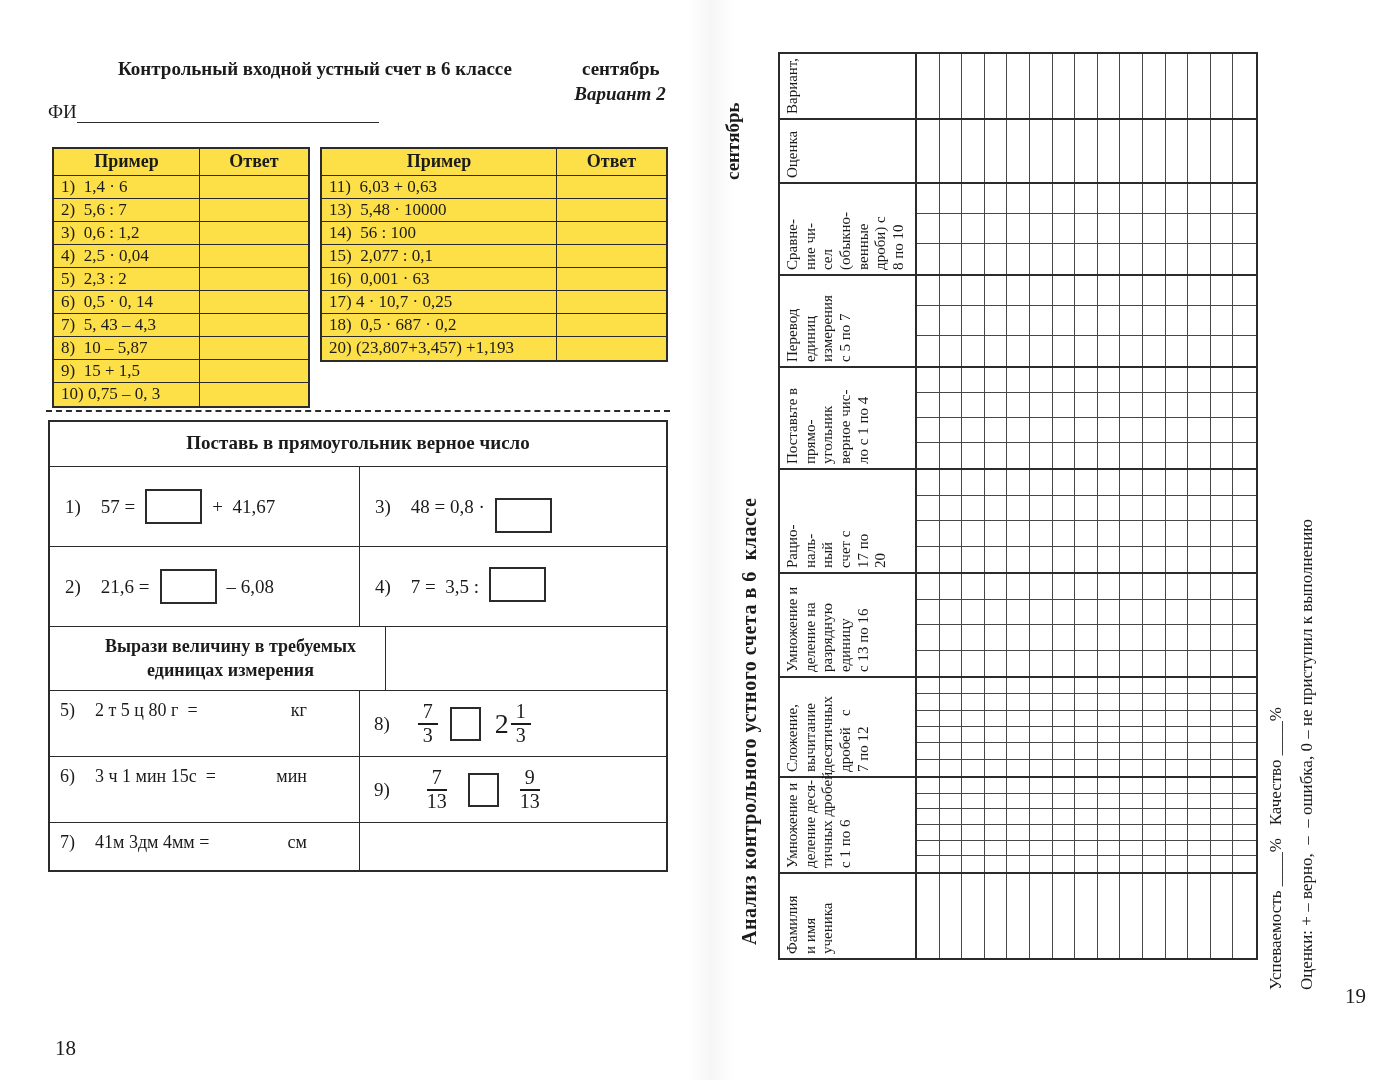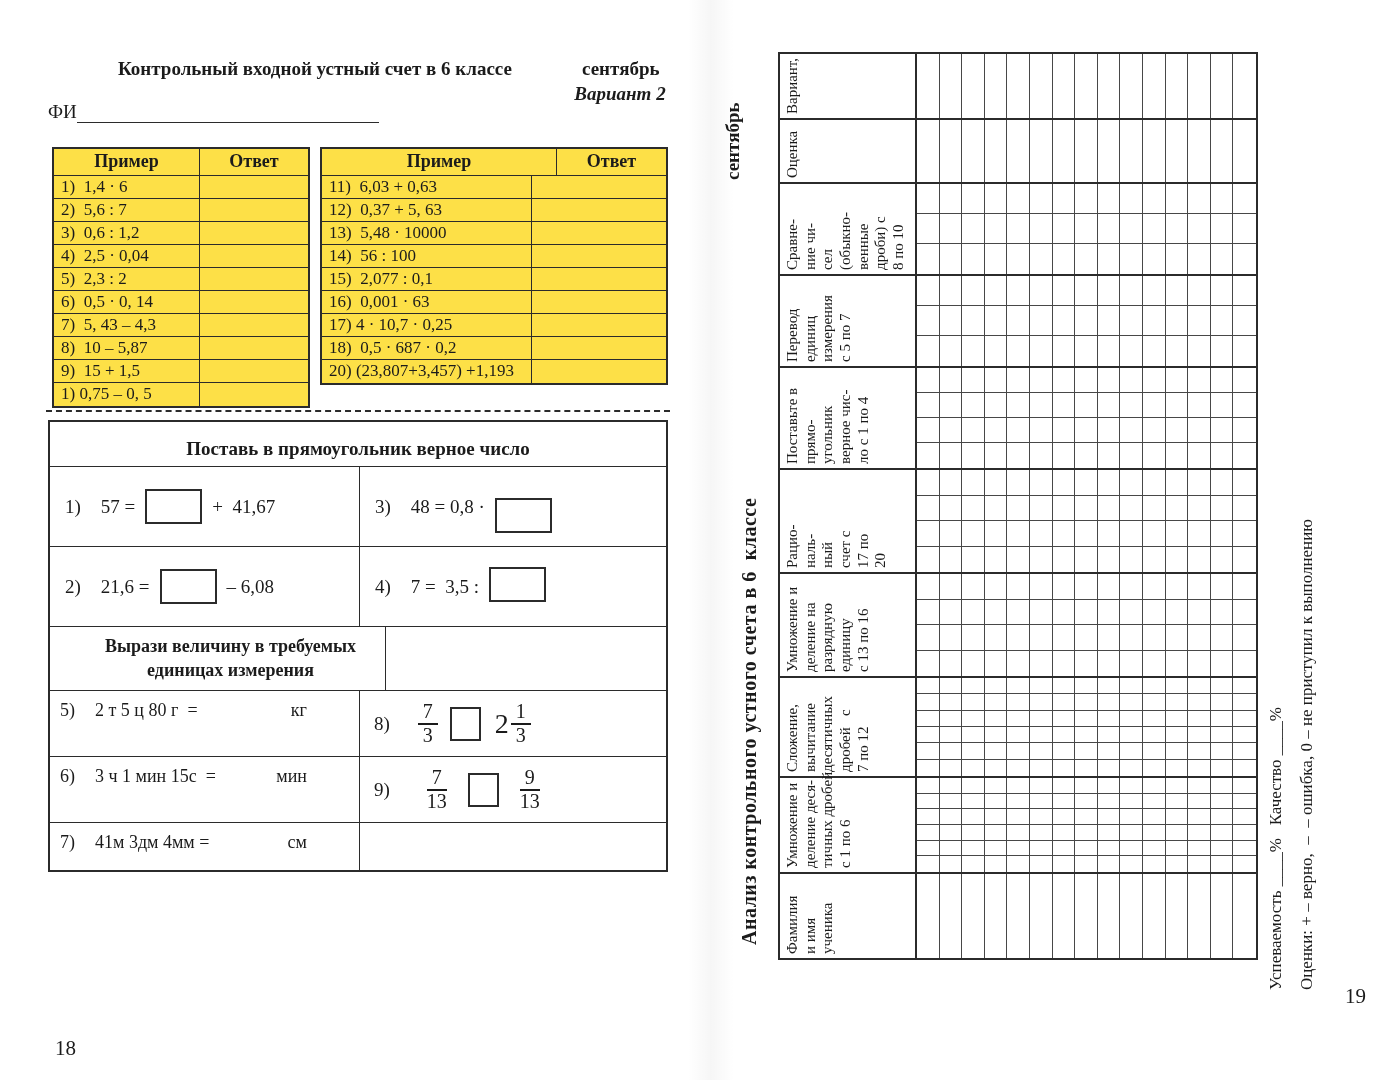--- a/index.html
+++ b/index.html
@@ -23,29 +23,29 @@
   .extable { border:2px solid #2b2b2b; background:#fde047; }
   .t1 { left:52px; top:147px; width:258px; }
   .t2 { left:320px; top:147px; width:348px; }
   .exhead { display:flex; height:27px; line-height:25px; font-weight:bold; font-size:18px; border-bottom:1.6px solid #2b2b2b; text-align:center; }
   .exh1 { border-right:1.6px solid #2b2b2b; }
   .t1 .exh1 { width:146px; } .t2 .exh1 { width:235px; }
   .exh2 { flex:1; }
   .exrow { display:flex; height:23px; line-height:22px; font-size:17px; border-bottom:1.5px solid #2b2b2b; }
   .exrow:last-child { border-bottom:none; }
   .exc1 { padding-left:7px; white-space:pre; border-right:1.6px solid #2b2b2b; }
-  .t1 .exc1 { width:146px; } .t2 .exc1 { width:210px; }
+  .t1 .exc1 { width:146px; } .t2 .exc1 { width:235px; }
   .exc2 { flex:1; }
 
   .dashes { left:46px; top:410px; width:624px; border-top:2.5px dashed #2b2b2b; height:0; }
 
   .bigtable { left:48px; top:420px; width:620px; height:452px; border:2px solid #2b2b2b; display:flex; flex-direction:column; }
   .btrow { display:flex; border-top:1.5px solid #2b2b2b; flex-shrink:0; }
   .btrow:first-child { border-top:none; }
-  .bt-title { height:44px; font-size:19px; font-weight:bold; text-align:center; padding-top:16px; display:block; }
+  .bt-title { height:44px; font-size:19px; font-weight:bold; text-align:center; padding-top:10px; display:block; }
   .cellL { width:310px; border-right:1.6px solid #2b2b2b; }
   .cellR { flex:1; }
   .boxrow { height:80px; }
   .boxcell { display:flex; align-items:center; padding-left:15px; font-size:19px; white-space:pre; }
   .pnum { margin-right:20px; white-space:pre; }
   .ansbox { display:inline-block; width:57px; height:35px; border:2px solid #2b2b2b; margin:0 10px; flex-shrink:0; }
   .drop { transform:translateY(9px); }
   .lift { transform:translateY(-2px); }
   .headrow { height:64px; }
   .hcell { font-size:18px; font-weight:bold; text-align:center; white-space:pre-line; padding-top:7px; line-height:1.35;margin-left:26px; }
@@ -137,38 +137,34 @@
         </div>
         <div class="exrow">
           <div class="exc1">8)  10 – 5,87</div>
           <div class="exc2"></div>
         </div>
         <div class="exrow">
           <div class="exc1">9)  15 + 1,5</div>
           <div class="exc2"></div>
         </div>
         <div class="exrow">
-          <div class="exc1">1) 0,75 – 0, 5</div>
+          <div class="exc1">10) 0,75 – 0, 3</div>
           <div class="exc2"></div>
         </div>
       </div>
   </div>
 
   <div class="abs extable t2">
     <div class="exhead">
       <div class="exh1">Пример</div>
       <div class="exh2">Ответ</div>
     </div>
     <div id="t2body">
         <div class="exrow">
           <div class="exc1">11)  6,03 + 0,63</div>
-          <div class="exc2"></div>
-        </div>
-        <div class="exrow">
-          <div class="exc1">12)  0,37 + 5, 63</div>
           <div class="exc2"></div>
         </div>
         <div class="exrow">
           <div class="exc1">13)  5,48 · 10000</div>
           <div class="exc2"></div>
         </div>
         <div class="exrow">
           <div class="exc1">14)  56 : 100</div>
           <div class="exc2"></div>
         </div>

